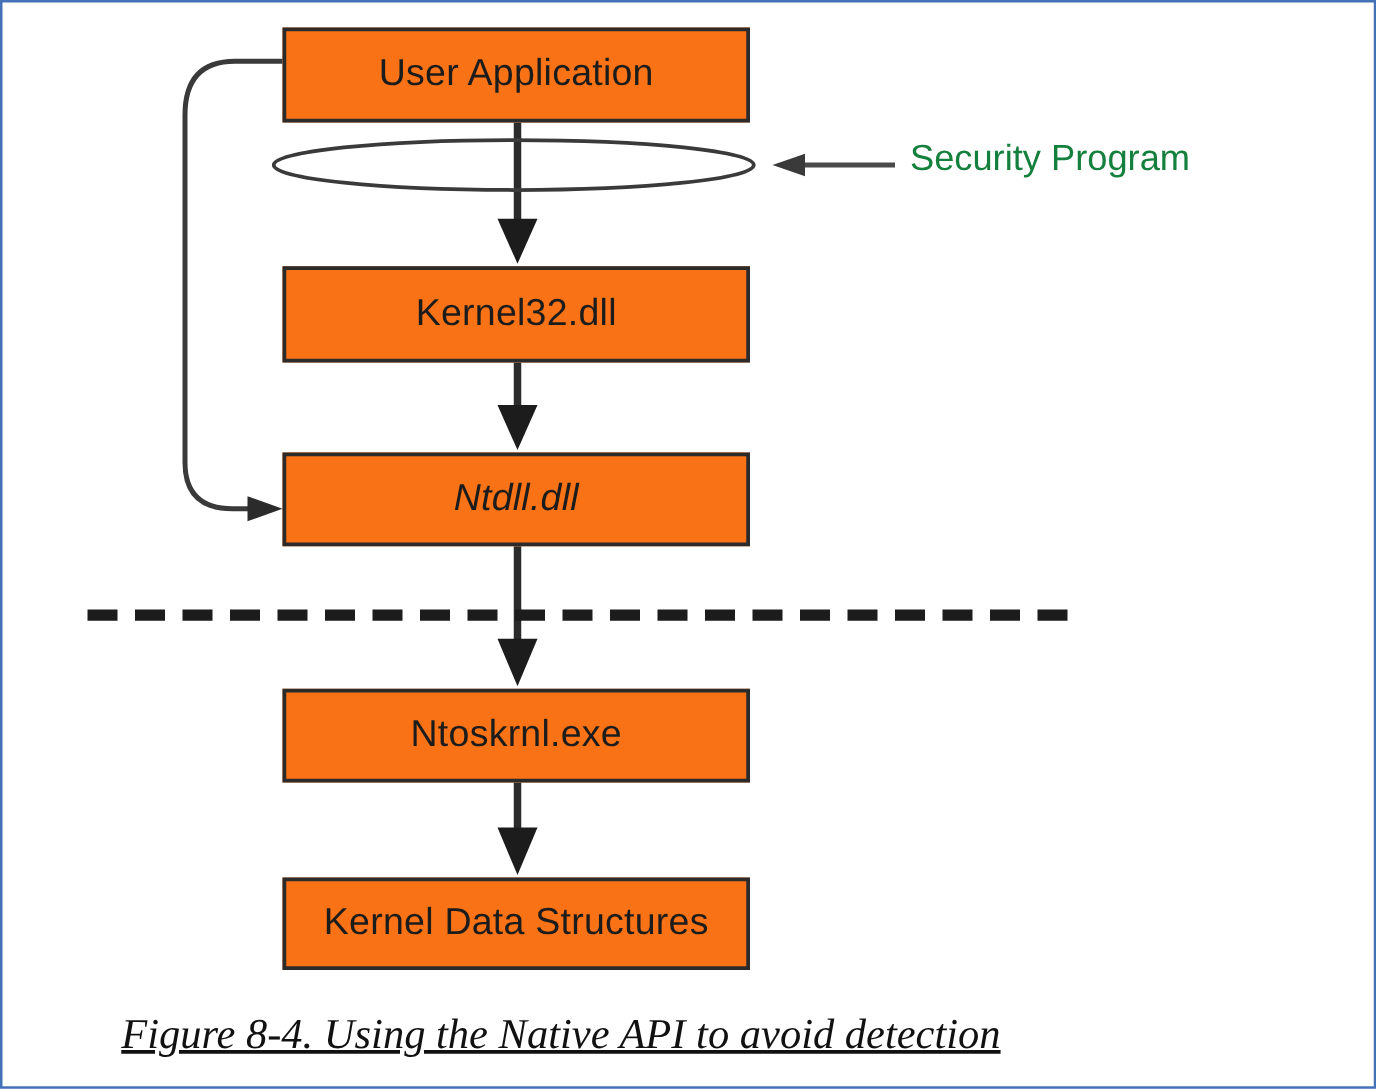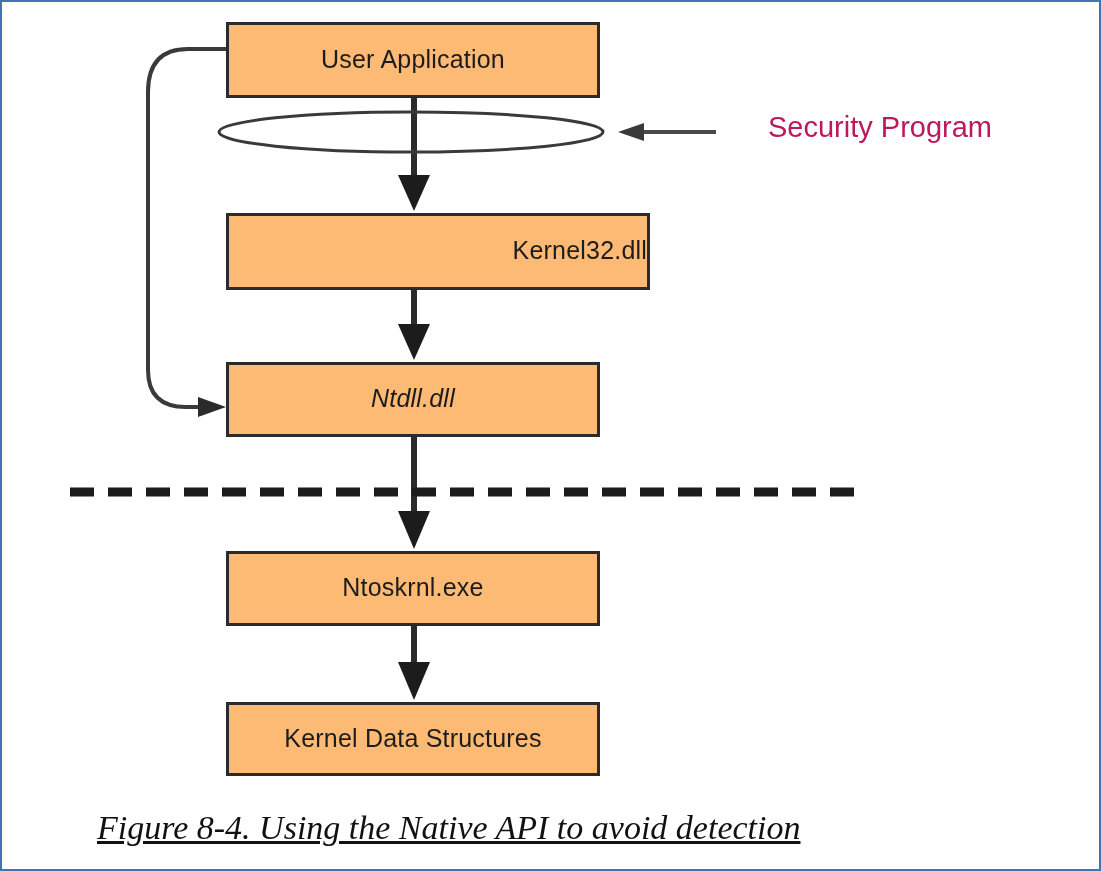--- a/index.html
+++ b/index.html
@@ -26,51 +26,50 @@
   #diagram-canvas {
     position: absolute;
     left: 0;
     top: 0;
     width: 1097px;
     height: 867px;
   }
   .node-box {
     position: absolute;
     border: 3px solid #2b2b2b;
-    background: #fdba74;
+    background: #f97316;
     box-sizing: border-box;
     display: flex;
     align-items: center;
     justify-content: center;
     font-family: "Liberation Sans", sans-serif;
-    font-size: 25px;
+    font-size: 30px;
     color: #1c1c1c;
     letter-spacing: 0.2px;
     white-space: nowrap;
   }
   .node-label {
     display: block;
     line-height: 1;
     padding-bottom: 2px;
   }
   #node-user-application { left: 224px; top: 20px;  width: 374px; height: 76px; }
-  #node-kernel32        { left: 224px; top: 211px; width: 424px; height: 77px; justify-content: flex-end; }
+  #node-kernel32        { left: 224px; top: 211px; width: 374px; height: 77px; }
   #node-ntdll           { left: 224px; top: 360px; width: 374px; height: 75px; font-style: italic; }
   #node-ntoskrnl        { left: 224px; top: 549px; width: 374px; height: 75px; }
   #node-kernel-data     { left: 224px; top: 700px; width: 374px; height: 74px; }
 
   #security-program-label {
     position: absolute;
     left: 726px;
     top: 111px;
     font-size: 29px;
-    color: #be185d;
+    color: #15803d;
     white-space: nowrap;
     line-height: 1;
-    margin-left: 40px;
   }
   #figure-caption {
     position: absolute;
     left: 95px;
     top: 806px;
     width: 910px;
     text-align: left;
     font-family: "Liberation Serif", serif;
     font-style: italic;
     font-size: 34px;

